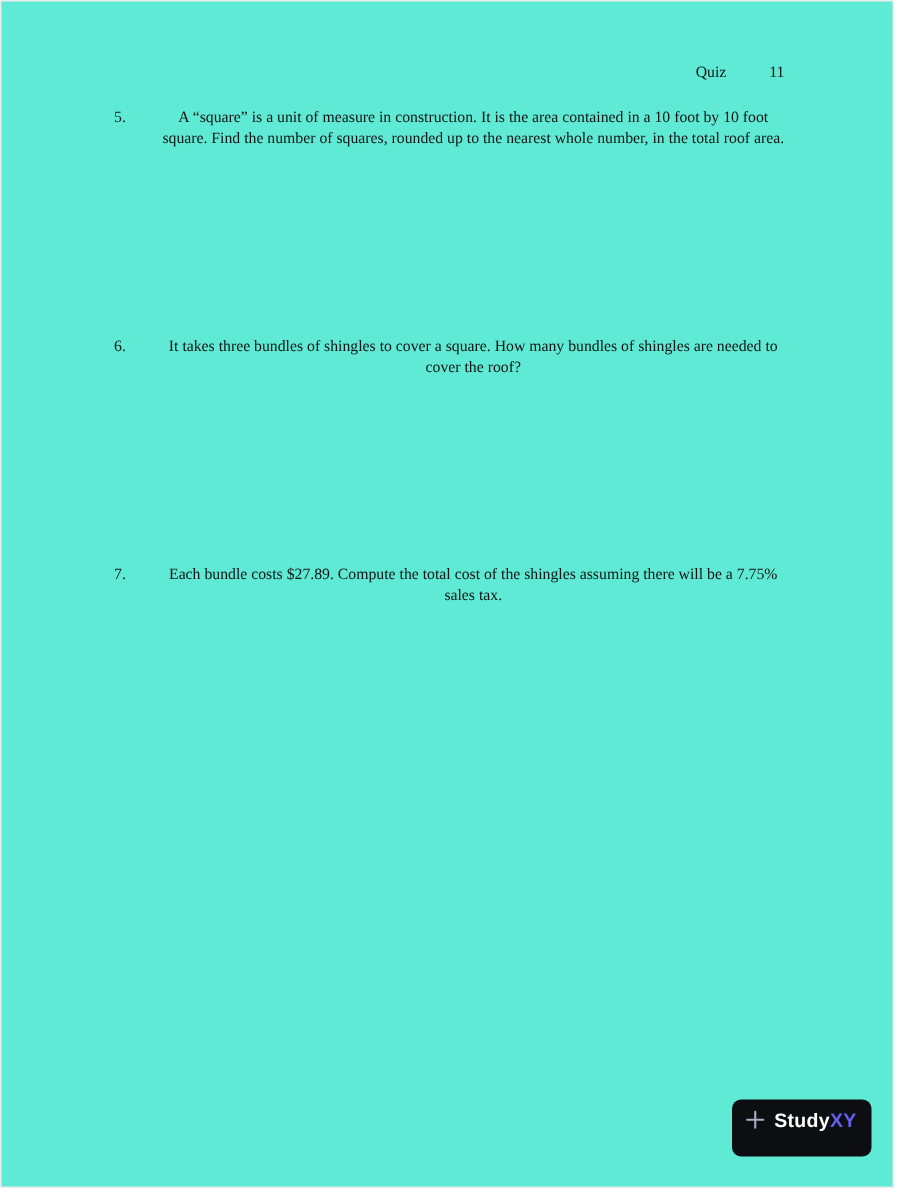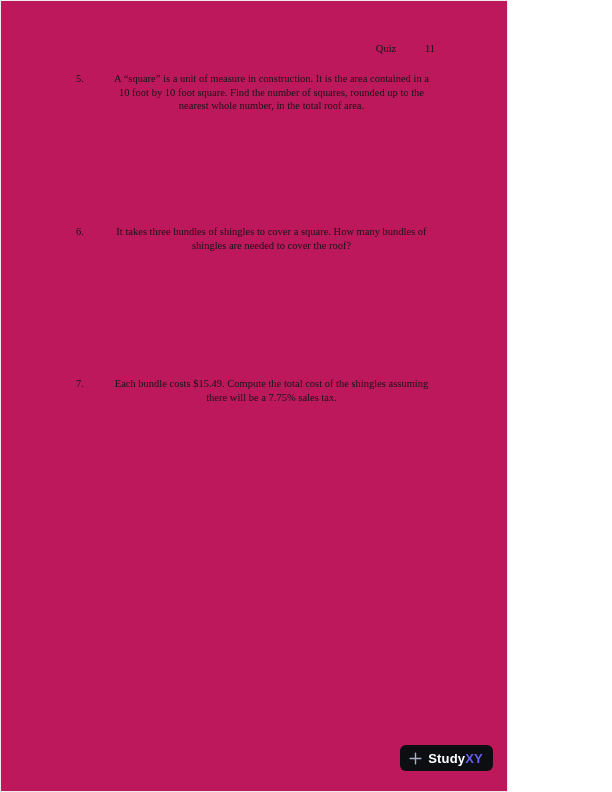--- a/index.html
+++ b/index.html
@@ -2,23 +2,23 @@
 <html><head>
 <meta charset="utf-8">
 <style>
   html, body {
     margin: 0;
     padding: 0;
     background: #ffffff;
   }
   .page {
     position: relative;
-    width: 508px;
+    width: 596px;
     height: 792px;
-    background: #be185d;
+    background: #5eead4;
     box-sizing: border-box;
     border: 1px solid #ececec;
     font-family: "Liberation Serif", serif;
     color: #141414;
     overflow: hidden;
   }
   .header {
     position: absolute;
     top: 42px;
     right: 72px;
@@ -50,21 +50,21 @@
 
   .badge {
     position: absolute;
     right: 14px;
     bottom: 20px;
     height: 26px;
     background: #0d0e12;
     border-radius: 6px;
     display: flex;
     align-items: center;
-    padding: 0 10px 0 9px;
+    padding: 0 10px 12px 9px;
     gap: 6px;
     cursor: pointer;
   }
   .badge .plus-icon {
     width: 13px;
     height: 13px;
     display: block;
   }
   .badge .brand {
     font-family: "Liberation Sans", sans-serif;
@@ -93,21 +93,21 @@
     <span class="qtext">A “square” is a unit of measure in construction. It is the area contained in a 10 foot by 10 foot square. Find the number of squares, rounded up to the nearest whole number, in the total roof area.</span>
   </div>
 
   <div class="question q6">
     <span class="qnum">6.</span>
     <span class="qtext">It takes three bundles of shingles to cover a square. How many bundles of shingles are needed to cover the roof?</span>
   </div>
 
   <div class="question q7">
     <span class="qnum">7.</span>
-    <span class="qtext">Each bundle costs $15.49. Compute the total cost of the shingles assuming there will be a 7.75% sales tax.</span>
+    <span class="qtext">Each bundle costs $27.89. Compute the total cost of the shingles assuming there will be a 7.75% sales tax.</span>
   </div>
 
   <div class="badge">
     <svg class="plus-icon" viewBox="0 0 14 14" aria-hidden="true">
       <path d="M7 1.2 V12.8 M1.2 7 H12.8" stroke="#a9aec9" stroke-width="1.5" fill="none" stroke-linecap="round"></path>
     </svg>
     <span class="brand"><span>Study</span><span class="xy">XY</span></span>
   </div>
 
 </div>

